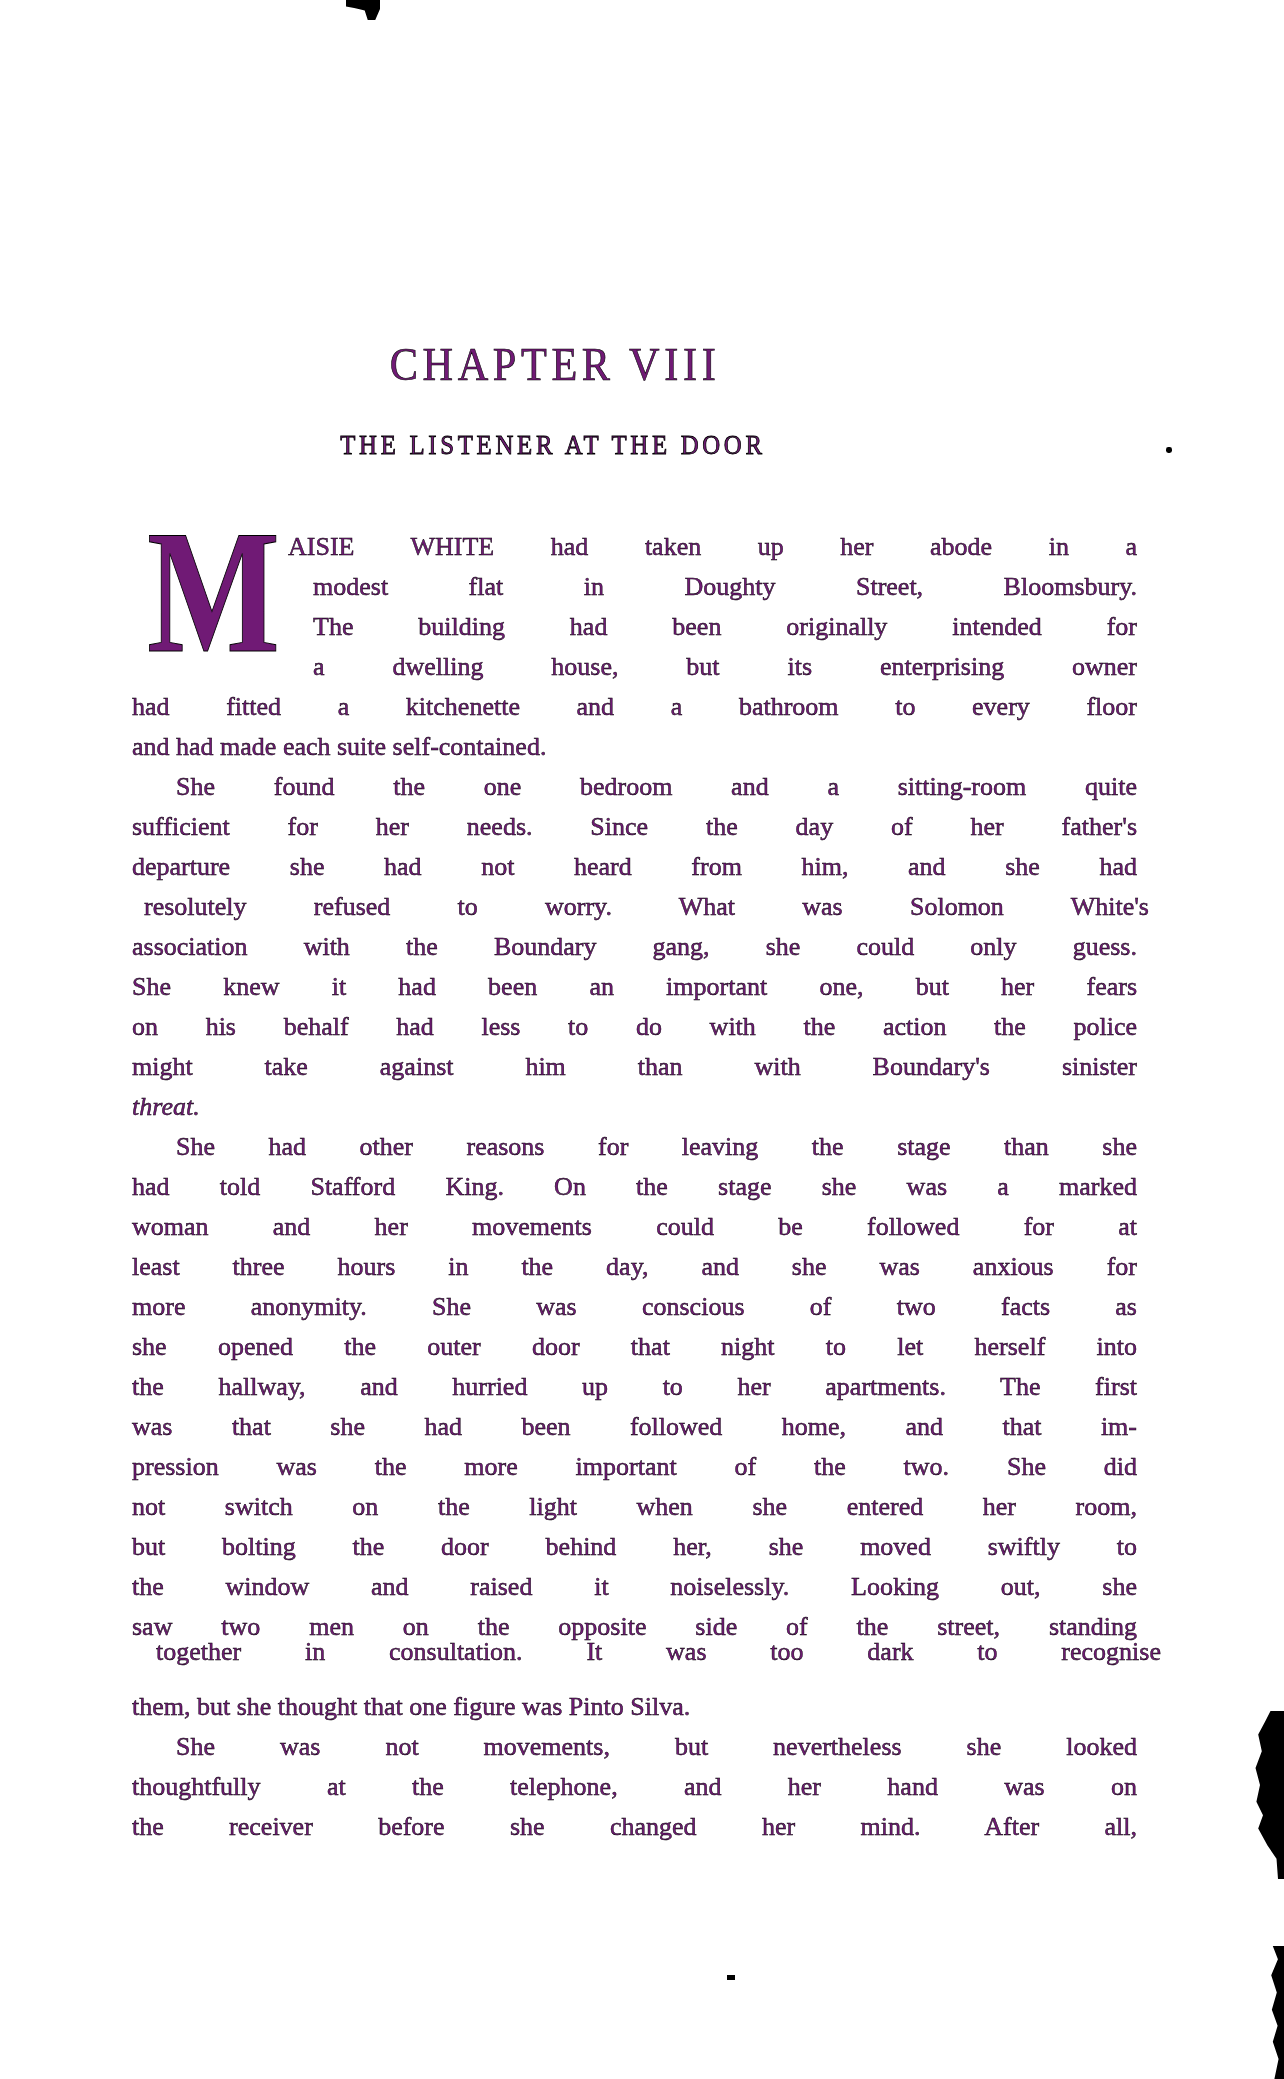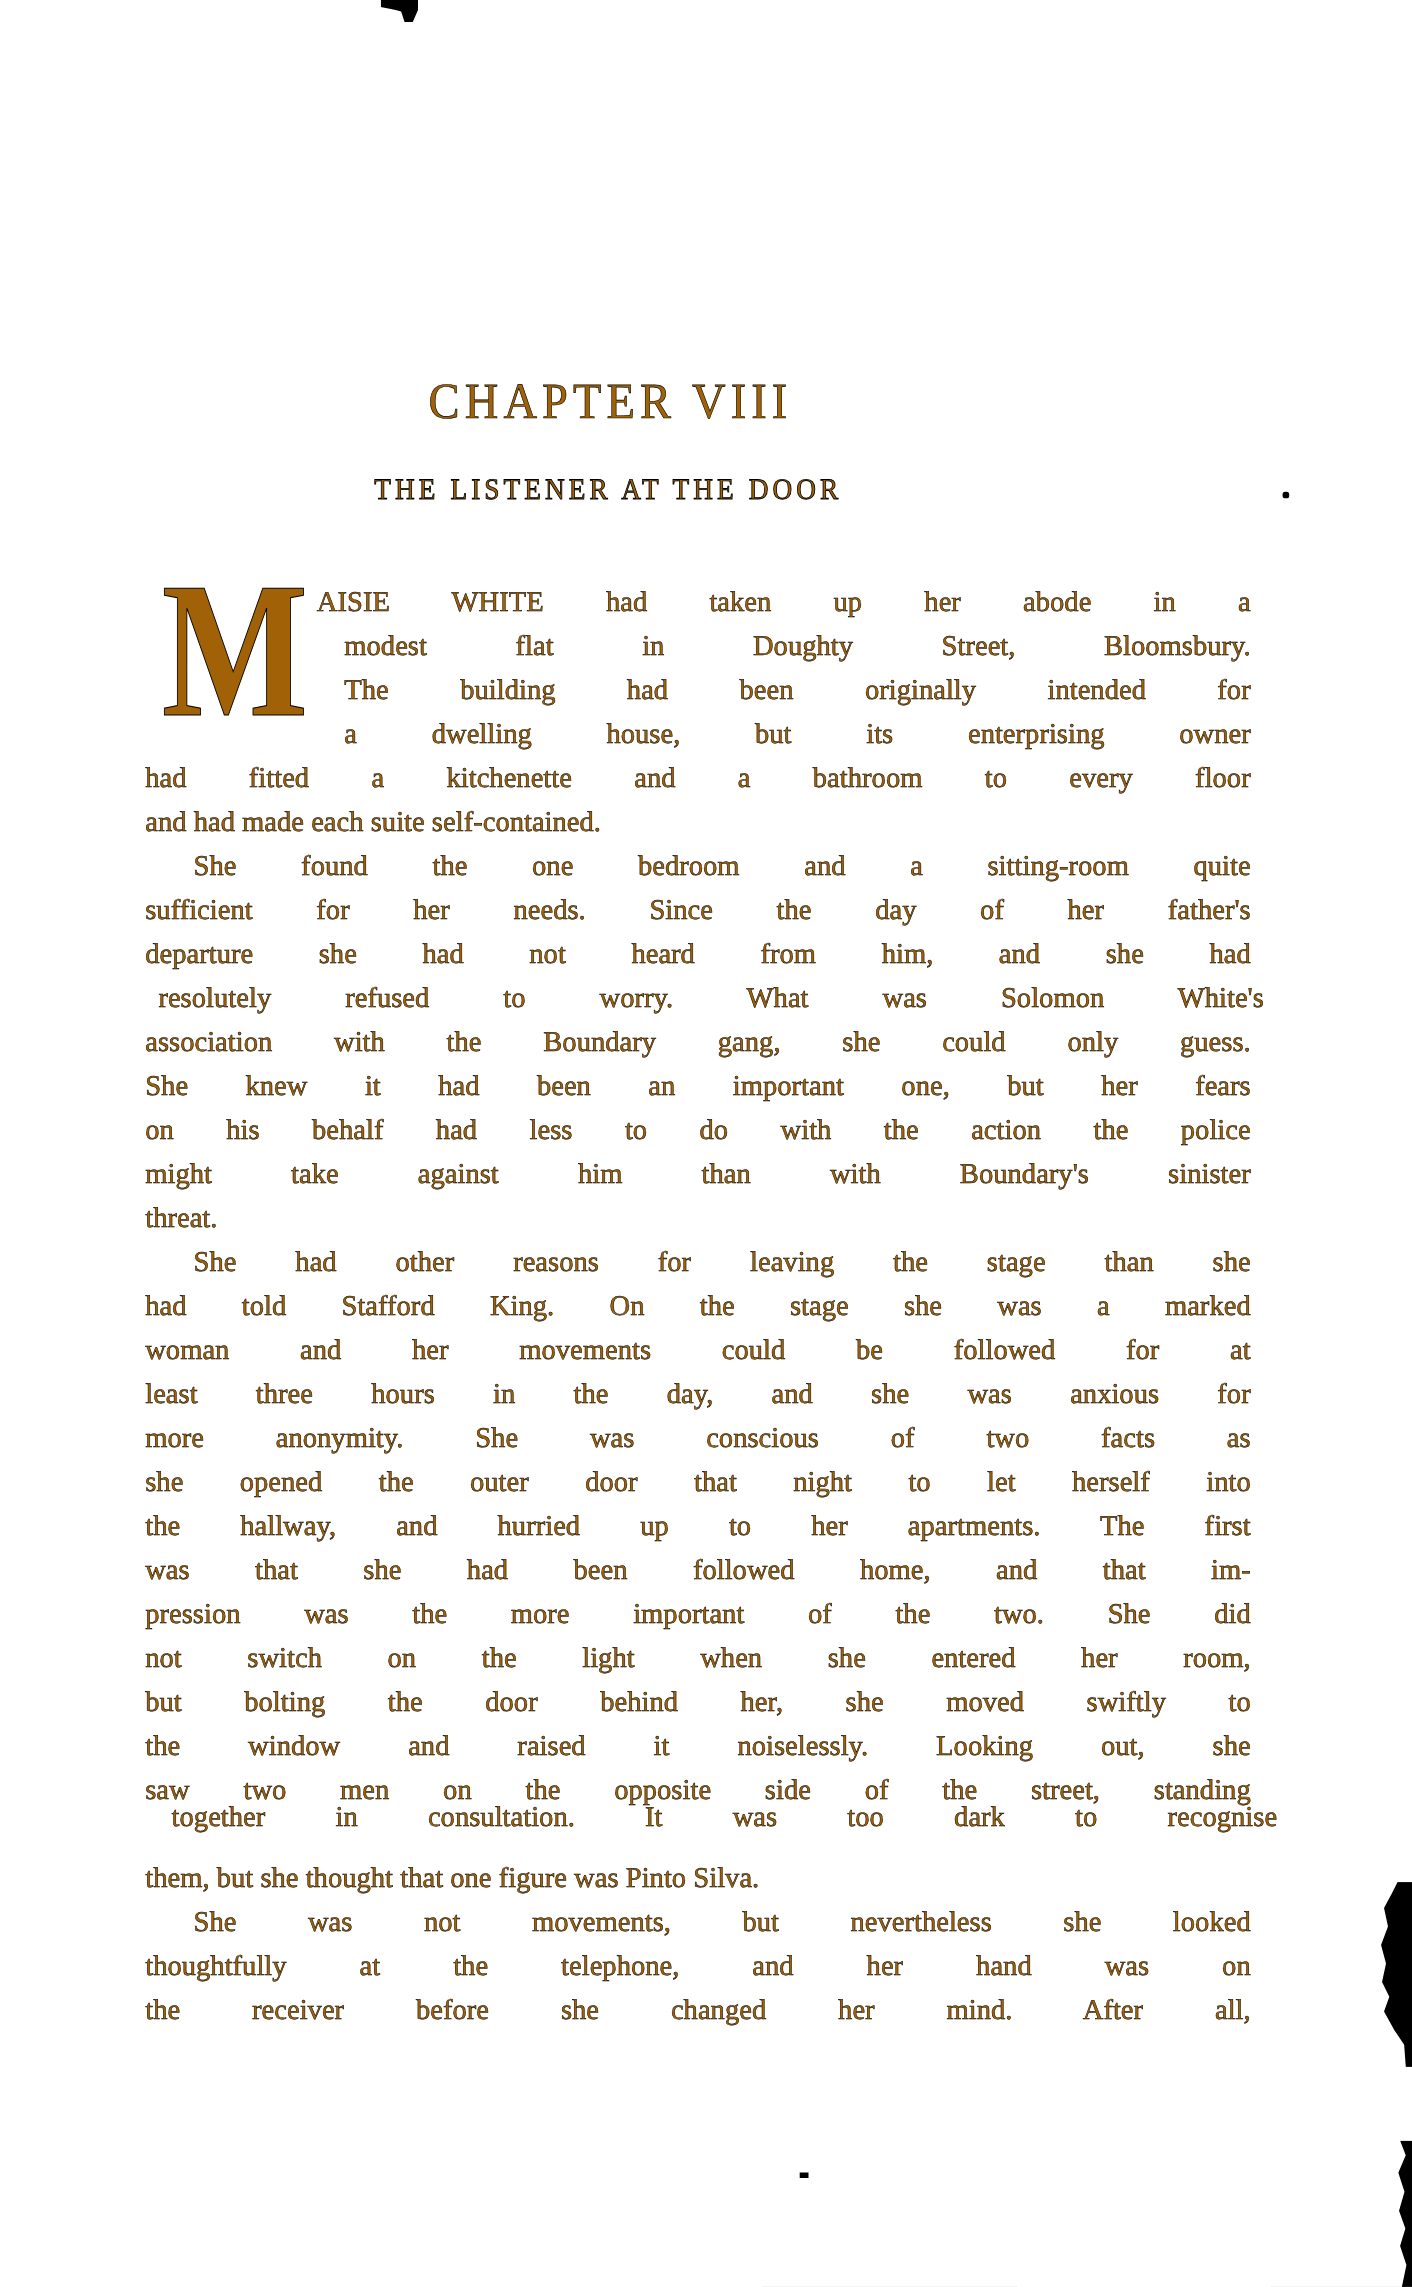--- a/index.html
+++ b/index.html
@@ -1,21 +1,21 @@
 <!DOCTYPE html>
 <html><head>
 <meta charset="utf-8">
 <style>
   html,body{margin:0;padding:0;background:#888;}
   .page{
     position:relative;
     width:1284px;height:2079px;
     margin:0 auto;
     background:#ffffff;
-    color:#a16207;
+    color:#701a75;
     font-family:"Liberation Serif", serif;
     overflow:hidden;
   }
   
   .chapter-heading{
     position:absolute;top:342px;left:555px;
     transform:translateX(-50%) scaleX(0.92);
     font-size:46px;font-weight:normal;letter-spacing:5px;
     line-height:1;margin:0;white-space:nowrap;
     -webkit-text-stroke:0.6px #000;
@@ -81,21 +81,21 @@
       <div class="line" style="top: 687px; left: 132px; width: 1005px;">had fitted a kitchenette and a bathroom to every floor</div>
       <div class="line no-just" style="top: 727px; left: 132px; width: 1005px;">and had made each suite self-contained.</div>
       <div class="line" style="top: 767px; left: 132px; width: 1005px; text-indent: 44px;">She found the one bedroom and a sitting-room quite</div>
       <div class="line" style="top: 807px; left: 132px; width: 1005px;">sufficient for her needs. Since the day of her father's</div>
       <div class="line" style="top: 847px; left: 132px; width: 1005px;">departure she had not heard from him, and she had</div>
       <div class="line" style="top: 887px; left: 132px; width: 1005px; margin-left: 12px;">resolutely refused to worry. What was Solomon White's</div>
       <div class="line" style="top: 927px; left: 132px; width: 1005px;">association with the Boundary gang, she could only guess.</div>
       <div class="line" style="top: 967px; left: 132px; width: 1005px;">She knew it had been an important one, but her fears</div>
       <div class="line" style="top: 1007px; left: 132px; width: 1005px;">on his behalf had less to do with the action the police</div>
       <div class="line" style="top: 1047px; left: 132px; width: 1005px;">might take against him than with Boundary's sinister</div>
-      <div class="line no-just" style="top: 1087px; left: 132px; width: 1005px;">threat.</div>
+      <div class="line no-just" style="top: 1087px; left: 132px; width: 1005px; font-style: italic;">threat.</div>
       <div class="line" style="top: 1127px; left: 132px; width: 1005px; text-indent: 44px;">She had other reasons for leaving the stage than she</div>
       <div class="line" style="top: 1167px; left: 132px; width: 1005px;">had told Stafford King. On the stage she was a marked</div>
       <div class="line" style="top: 1207px; left: 132px; width: 1005px;">woman and her movements could be followed for at</div>
       <div class="line" style="top: 1247px; left: 132px; width: 1005px;">least three hours in the day, and she was anxious for</div>
       <div class="line" style="top: 1287px; left: 132px; width: 1005px;">more anonymity. She was conscious of two facts as</div>
       <div class="line" style="top: 1327px; left: 132px; width: 1005px;">she opened the outer door that night to let herself into</div>
       <div class="line" style="top: 1367px; left: 132px; width: 1005px;">the hallway, and hurried up to her apartments. The first</div>
       <div class="line" style="top: 1407px; left: 132px; width: 1005px;">was that she had been followed home, and that im-</div>
       <div class="line" style="top: 1447px; left: 132px; width: 1005px;">pression was the more important of the two. She did</div>
       <div class="line" style="top: 1487px; left: 132px; width: 1005px;">not switch on the light when she entered her room,</div>

